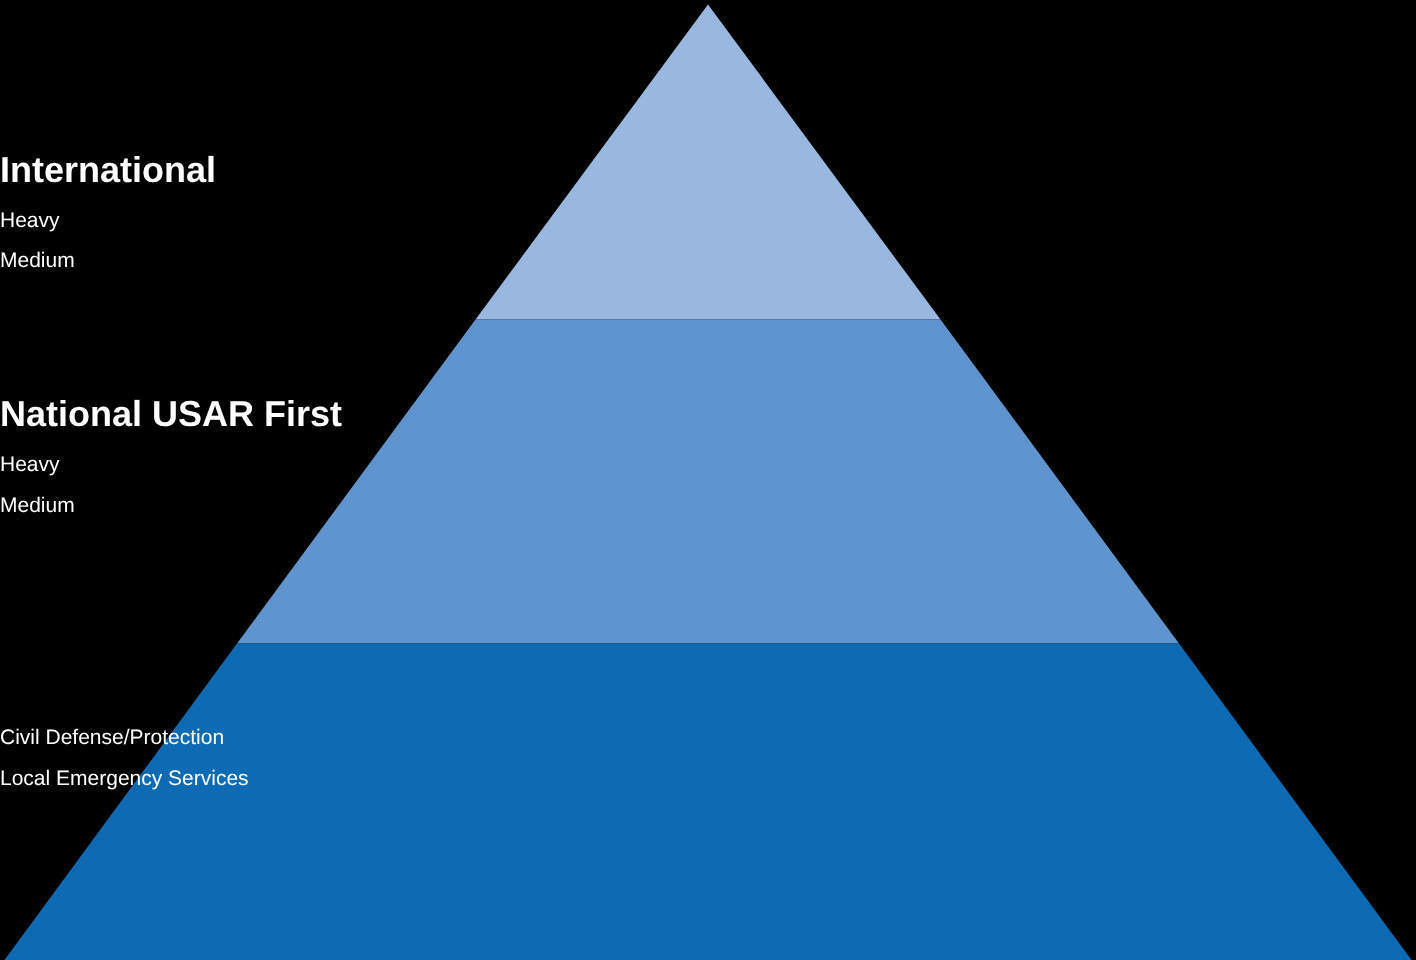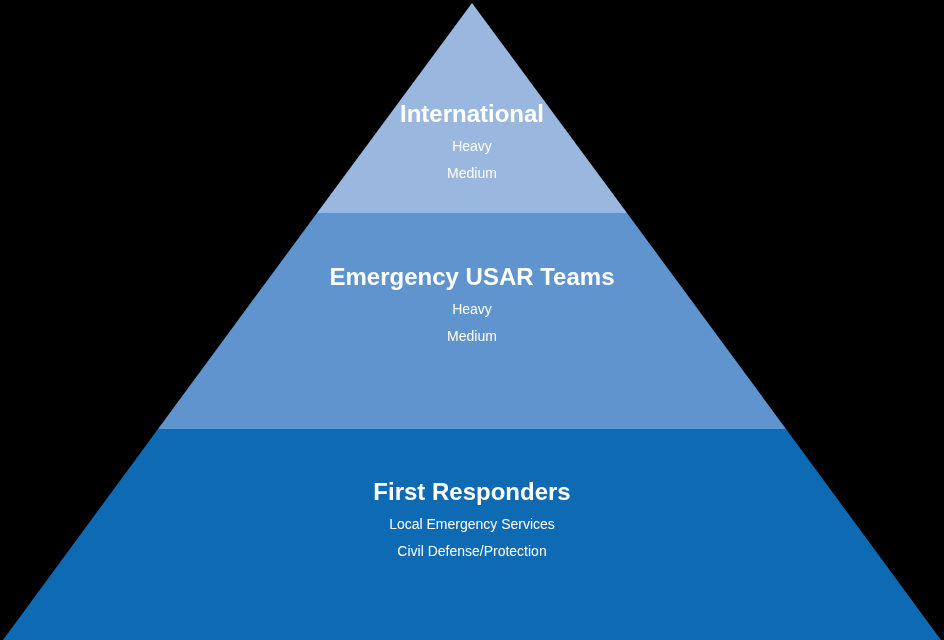--- a/index.html
+++ b/index.html
@@ -20,21 +20,21 @@
     top: 0;
     left: 0;
     width: 944px;
     height: 640px;
     display: block;
   }
   .tier-text {
     position: absolute;
     left: 0;
     width: 944px;
-    text-align: center;
+    text-align: left;
     color: #ffffff;
   }
   .tier-text .tier-title {
     font-size: 24px;
     font-weight: bold;
     line-height: 28px;
     margin: 0 0 5px 0;
   }
   .tier-text .tier-item {
     font-size: 14px;
@@ -57,24 +57,23 @@
     <polygon points="158,429 786,429 941,640 3,640" fill="#0f6ab4"></polygon>
   </svg>
 
   <div class="tier-text tier-text-international">
     <div class="tier-title">International</div>
     <div class="tier-item">Heavy</div>
     <div class="tier-item">Medium</div>
   </div>
 
   <div class="tier-text tier-text-national">
-    <div class="tier-title">Emergency USAR Teams</div>
+    <div class="tier-title">National USAR First</div>
     <div class="tier-item">Heavy</div>
     <div class="tier-item">Medium</div>
   </div>
 
   <div class="tier-text tier-text-first">
-    <div class="tier-title">First Responders</div>
+    <div class="tier-item">Civil Defense/Protection</div>
     <div class="tier-item">Local Emergency Services</div>
-    <div class="tier-item">Civil Defense/Protection</div>
   </div>
 
 </div>
 
 </body></html>

